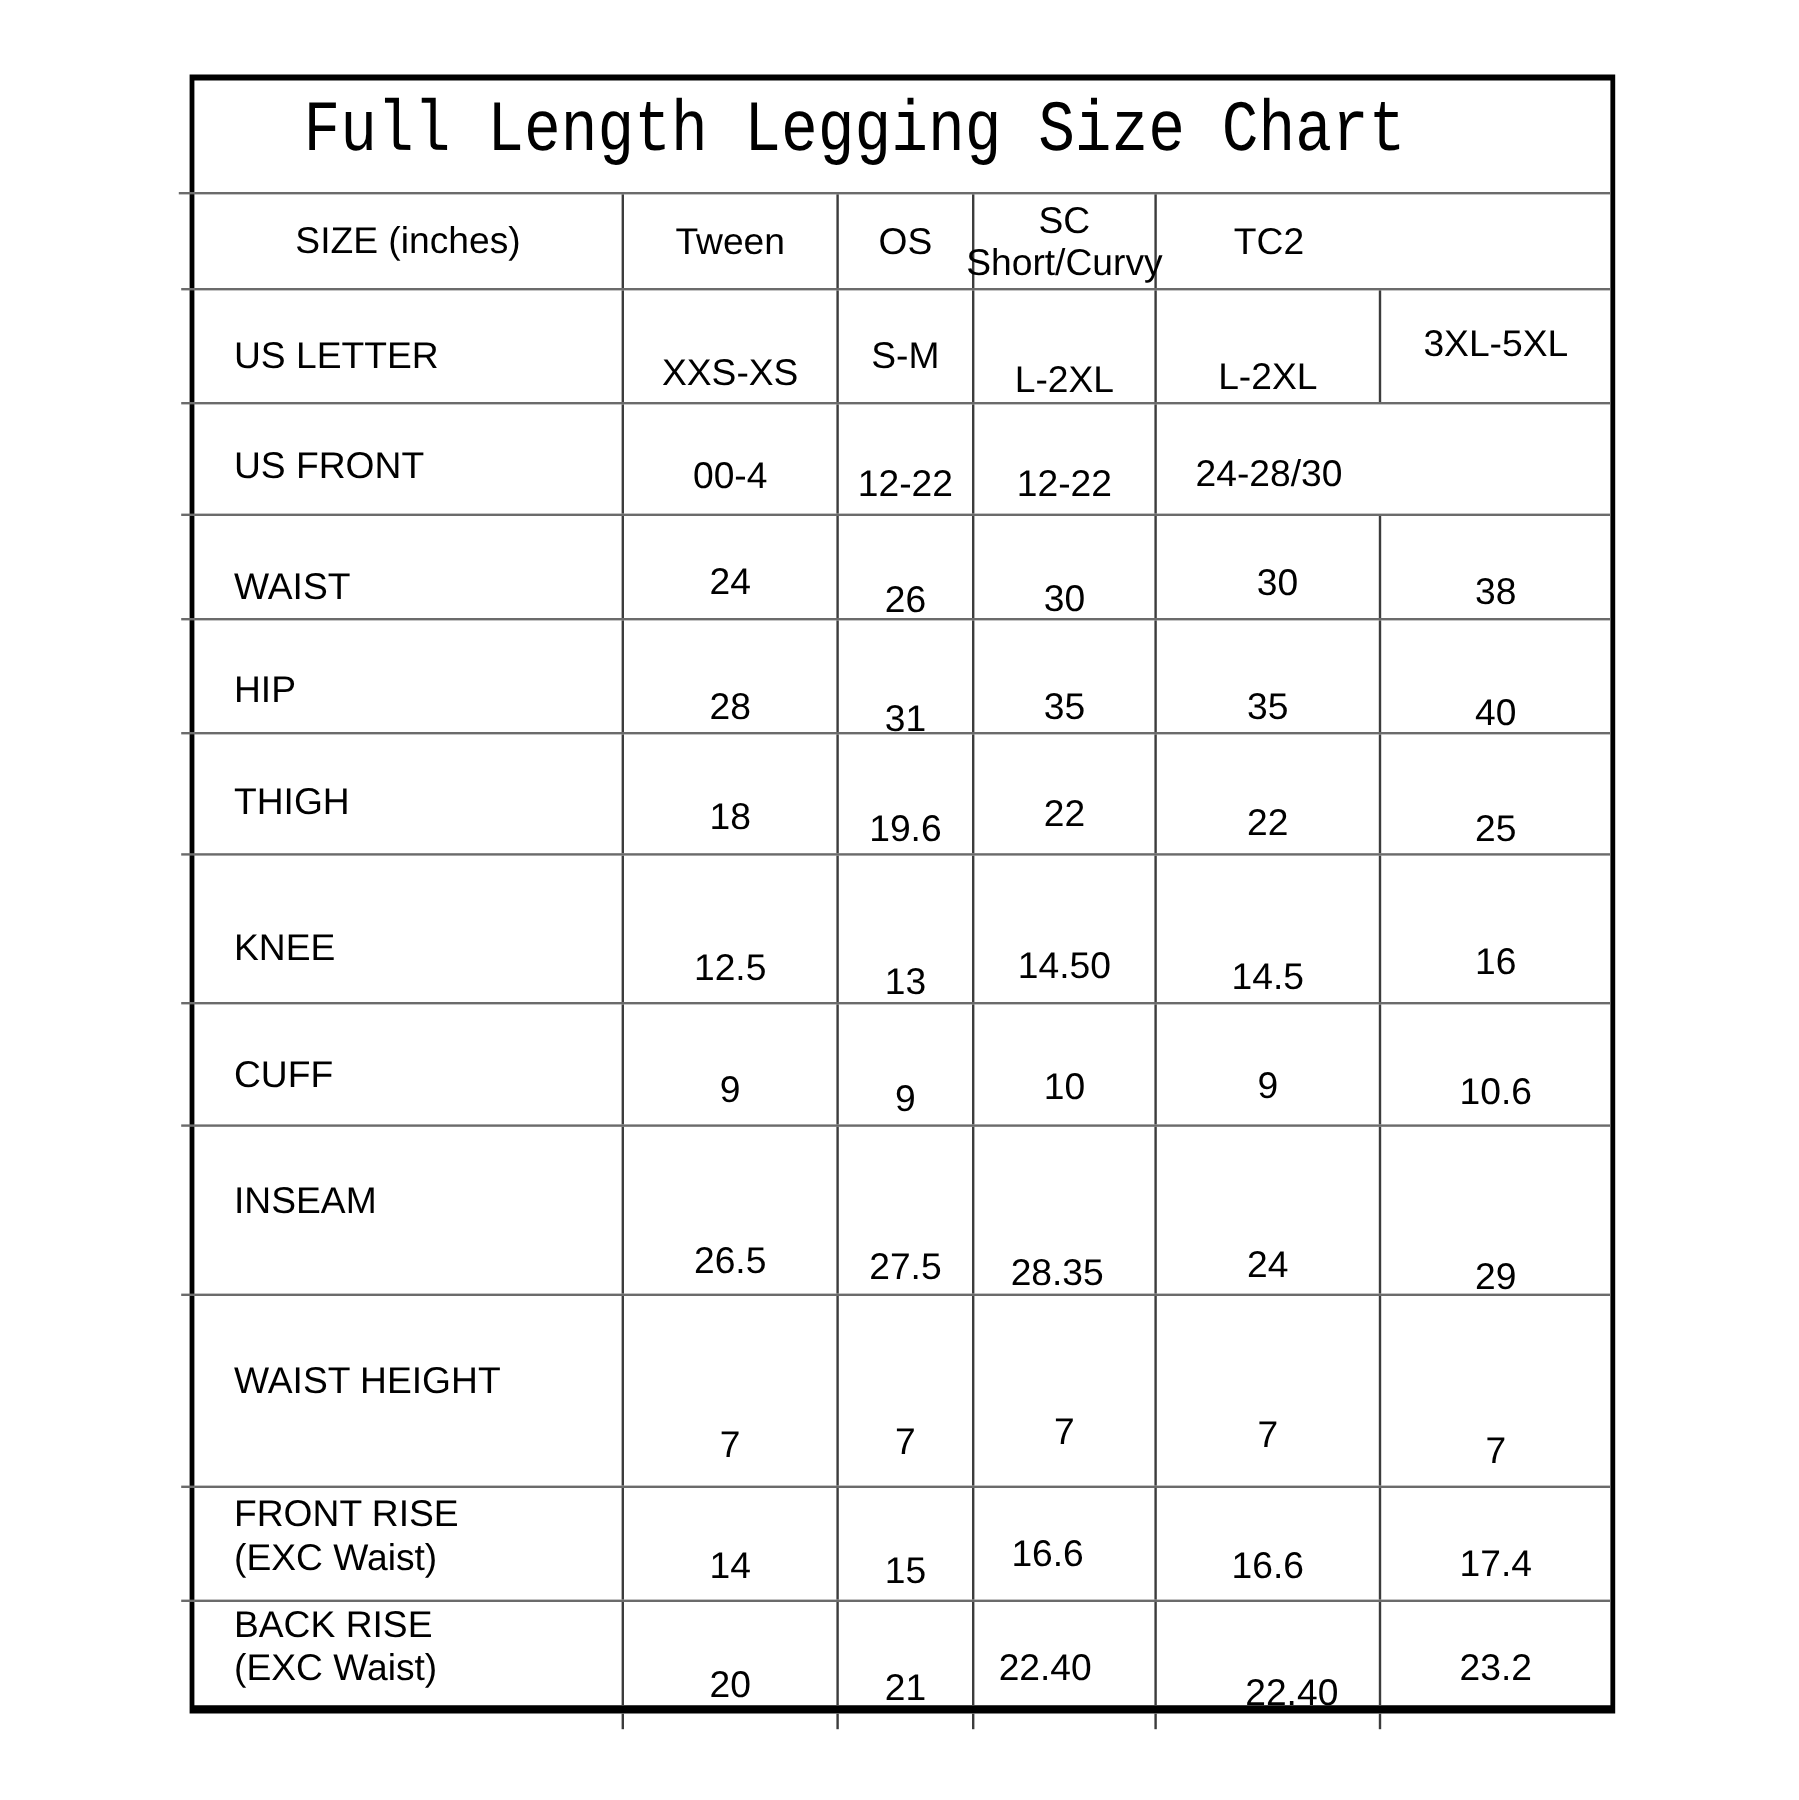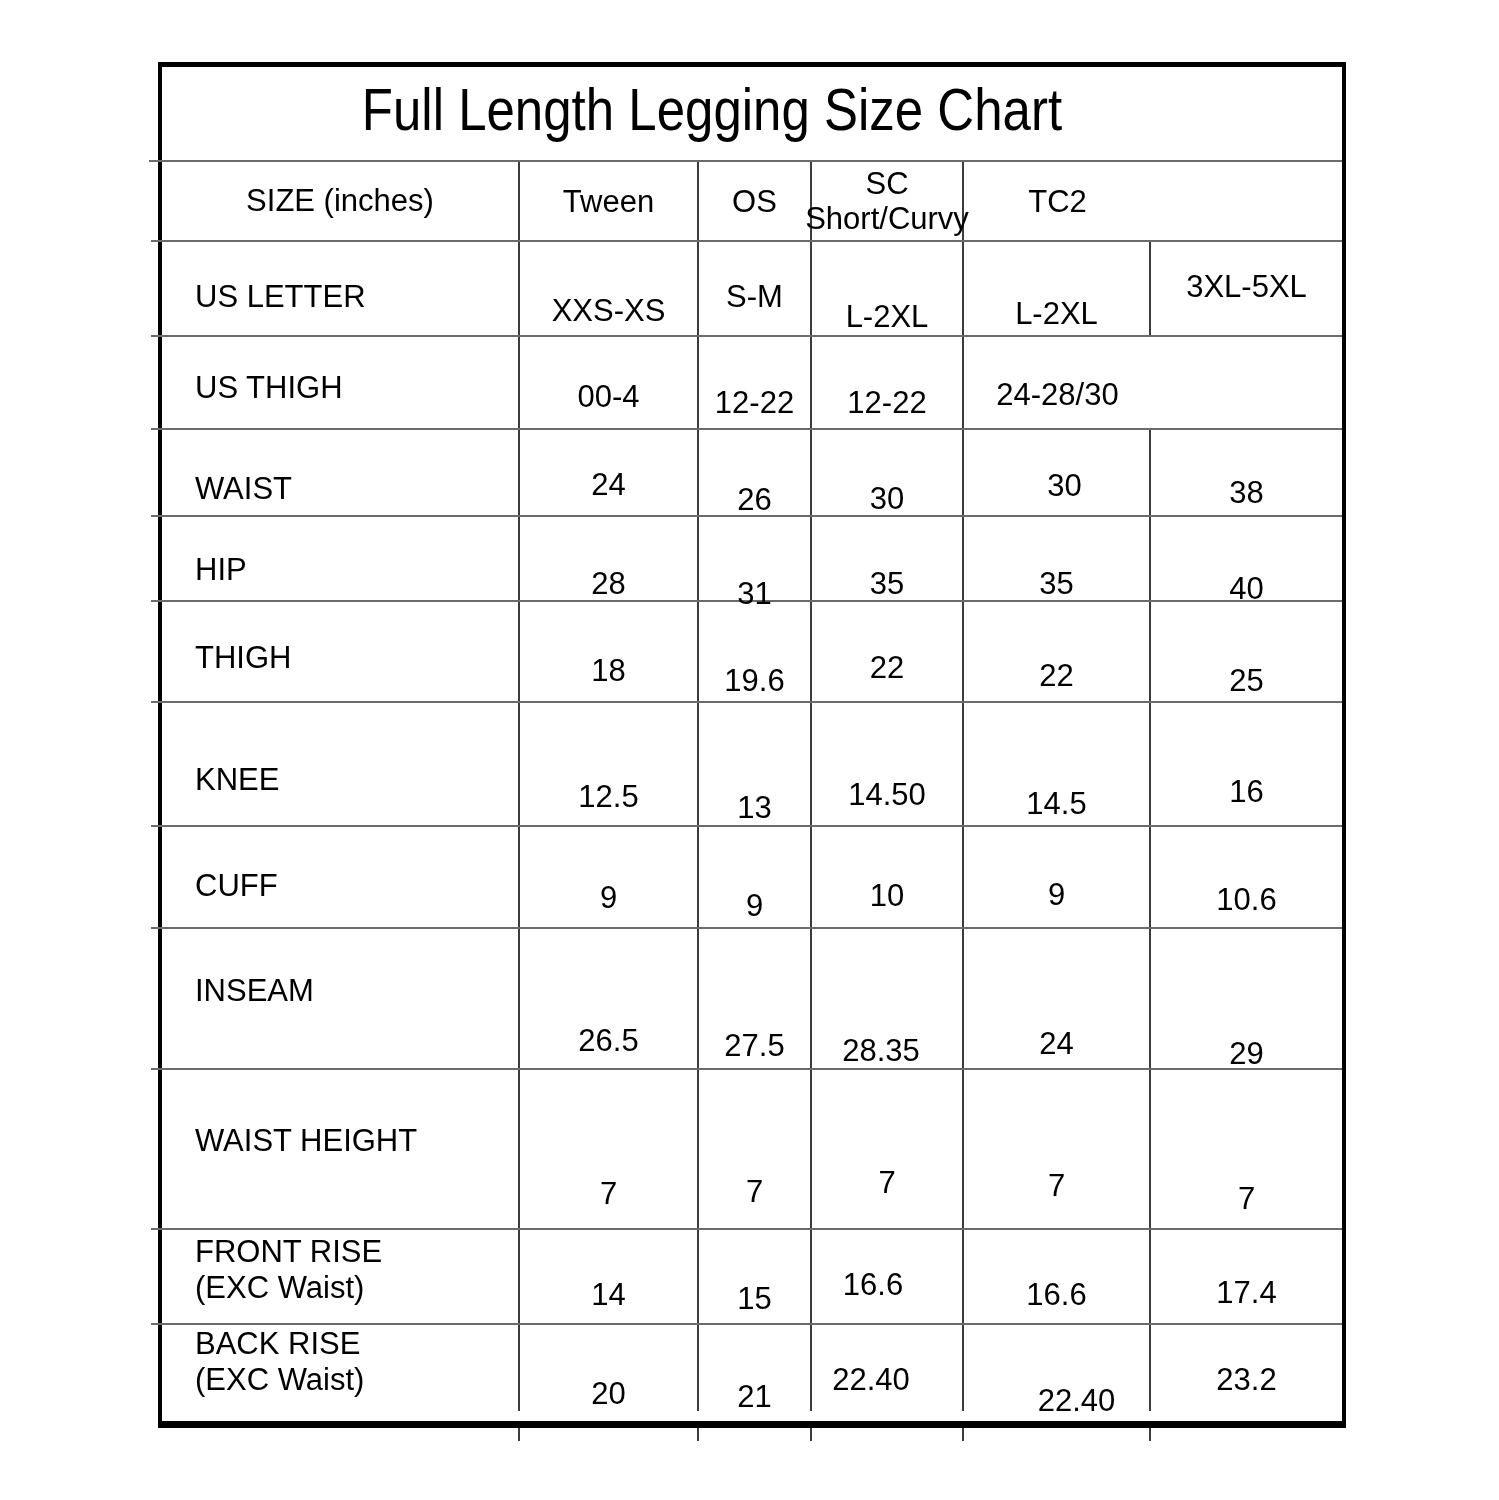--- a/index.html
+++ b/index.html
@@ -24,20 +24,21 @@
     border-width: 5px 4px 7px 4px;
     background: #ffffff;
   }
   .title-row {
     position: relative;
     height: 95px;
     display: flex;
     align-items: center;
     justify-content: center;
     border-bottom: 2px solid #6b6b6b;
+    font-family: Liberation Mono, monospace;
   }
   .title-row::before {
     content: "";
     position: absolute;
     left: -13px;
     bottom: -2px;
     width: 13px;
     height: 2px;
     background: #6b6b6b;
   }
@@ -145,21 +146,21 @@
           <span class="val" style="--dy:25px">L-2XL</span>
         </div>
       <div class="cell">
           <span class="val" style="--dy:-2px">3XL-5XL</span>
         </div>
     </div>
 
     <div class="grid row" style="height:93px">
       <div class="cell label-cell">
           <div class="lbl" style="--dy:5px">
-            <span>US THIGH</span>
+            <span>US FRONT</span>
           </div>
         </div>
       <div class="cell">
           <span class="val" style="--dy:14px">00-4</span>
         </div>
       <div class="cell">
           <span class="val" style="--dy:20px">12-22</span>
         </div>
       <div class="cell">
           <span class="val" style="--dy:20px">12-22</span>
@@ -185,21 +186,21 @@
           <span class="val" style="--dy:26px">30</span>
         </div>
       <div class="cell">
           <span class="val" style="--dy:13px;--dx:8px">30</span>
         </div>
       <div class="cell">
           <span class="val" style="--dy:20px">38</span>
         </div>
     </div>
 
-    <div class="grid row" style="height:85px">
+    <div class="grid row" style="height:95px">
       <div class="cell label-cell">
           <div class="lbl" style="--dy:11px">
             <span>HIP</span>
           </div>
         </div>
       <div class="cell">
           <span class="val" style="--dy:25px">28</span>
         </div>
       <div class="cell">
           <span class="val" style="--dy:35px">31</span>

